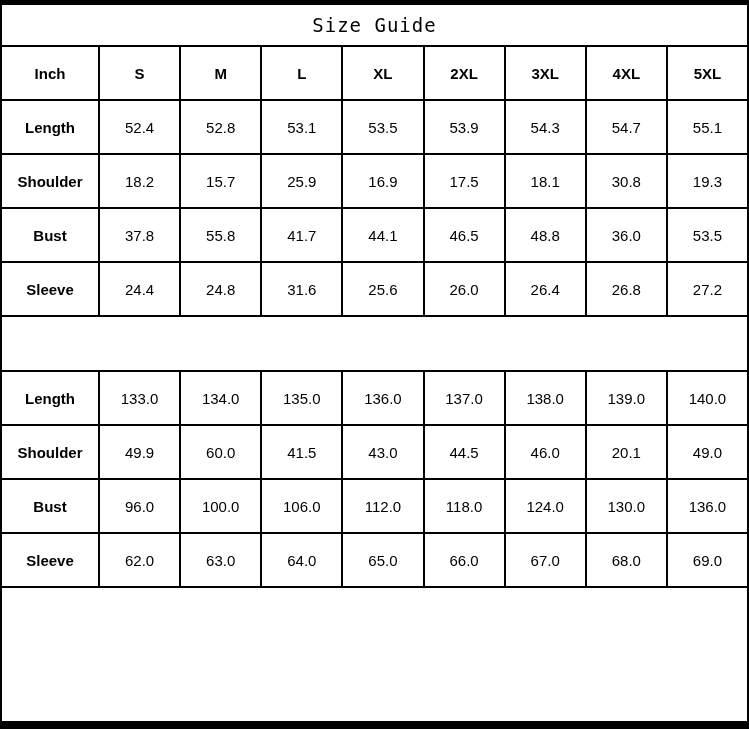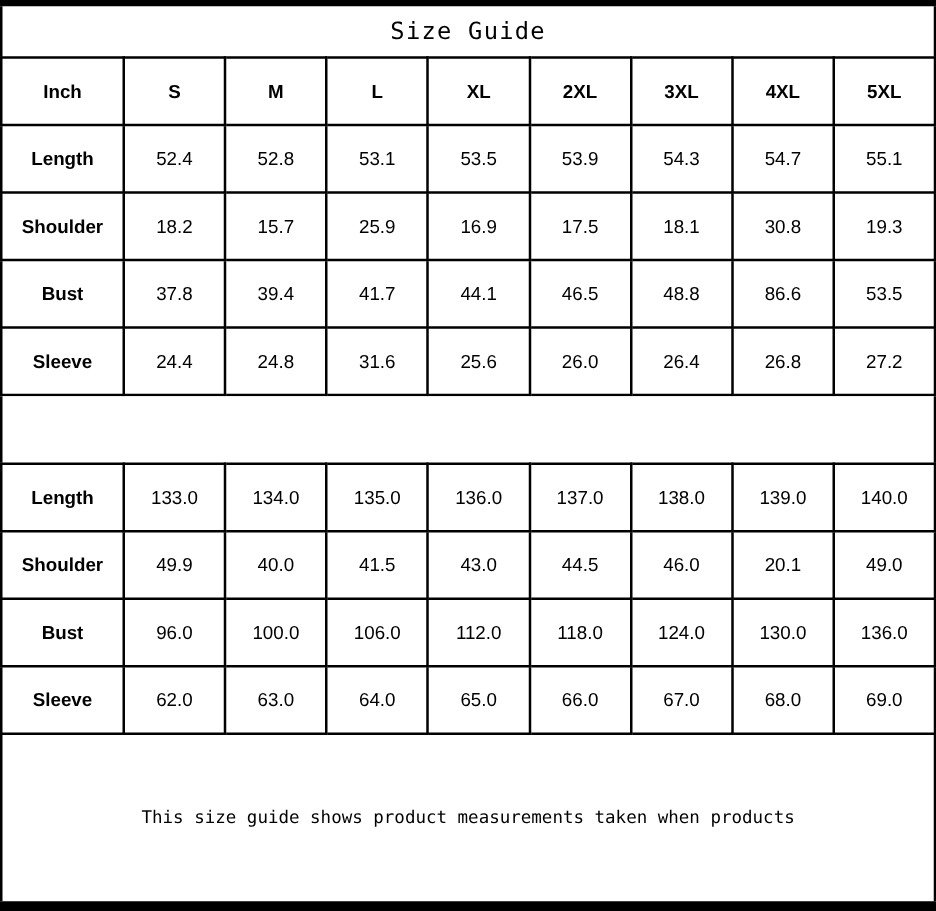--- a/index.html
+++ b/index.html
@@ -100,26 +100,26 @@
         <td>25.9</td>
         <td>16.9</td>
         <td>17.5</td>
         <td>18.1</td>
         <td>30.8</td>
         <td>19.3</td>
       </tr>
       <tr>
         <th>Bust</th>
         <td>37.8</td>
-        <td>39.4</td>
+        <td>55.8</td>
         <td>41.7</td>
         <td>44.1</td>
         <td>46.5</td>
         <td>48.8</td>
-        <td>86.6</td>
+        <td>36.0</td>
         <td>53.5</td>
       </tr>
       <tr>
         <th>Sleeve</th>
         <td>24.4</td>
         <td>24.8</td>
         <td>31.6</td>
         <td>25.6</td>
         <td>26.0</td>
         <td>26.4</td>
@@ -151,21 +151,21 @@
         <td>135.0</td>
         <td>136.0</td>
         <td>137.0</td>
         <td>138.0</td>
         <td>139.0</td>
         <td>140.0</td>
       </tr>
       <tr>
         <th>Shoulder</th>
         <td>49.9</td>
-        <td>40.0</td>
+        <td>60.0</td>
         <td>41.5</td>
         <td>43.0</td>
         <td>44.5</td>
         <td>46.0</td>
         <td>20.1</td>
         <td>49.0</td>
       </tr>
       <tr>
         <th>Bust</th>
         <td>96.0</td>
@@ -185,18 +185,17 @@
         <td>65.0</td>
         <td>66.0</td>
         <td>67.0</td>
         <td>68.0</td>
         <td>69.0</td>
       </tr>
     </tbody>
   </table>
 
   <div class="footer-note">
-    <div>This size guide shows product measurements taken when products</div>
   </div>
 
   <div class="bar bottom-bar"></div>
 
 </div>
 
 </body></html>

